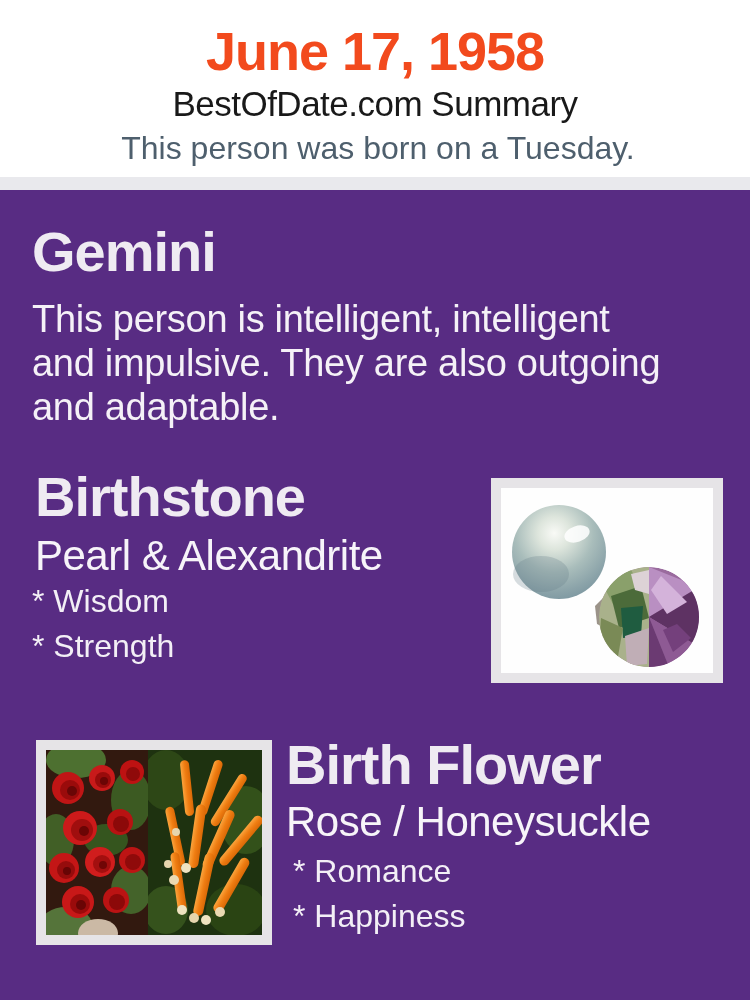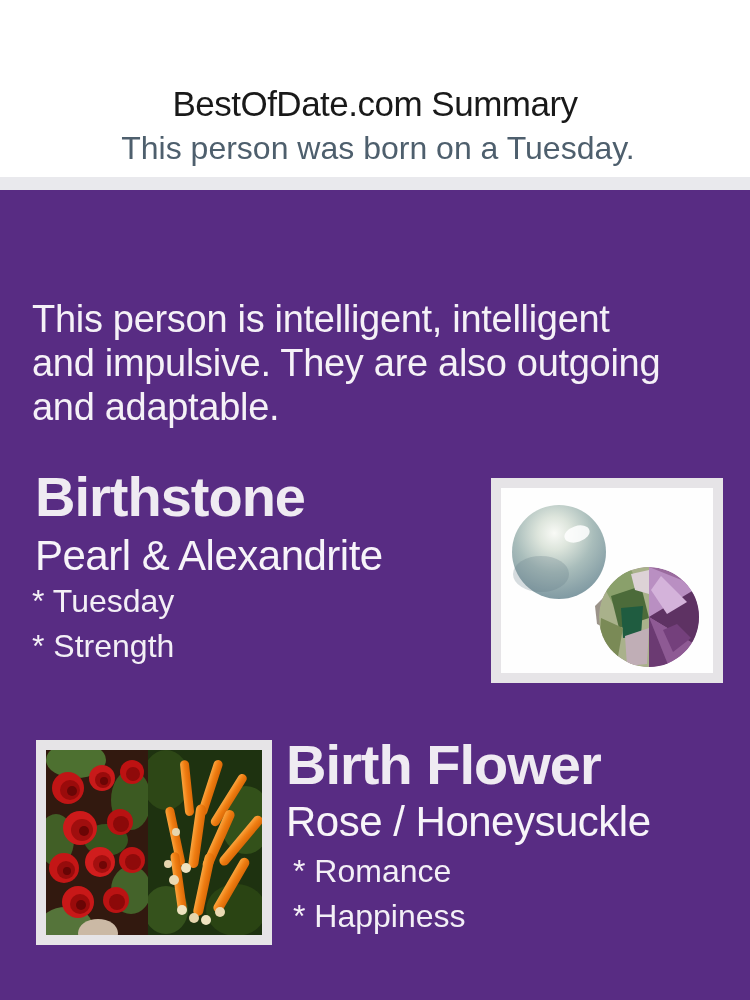--- a/index.html
+++ b/index.html
@@ -68,33 +68,35 @@
   .flower-traits  { left: 293px; top: 855px; }
 
   svg { display: block; }
 </style>
 </head>
 <body>
 
 <div class="page">
 
   <div class="header">
+    <h1 class="date-title">June 17, 1958</h1>
     <p class="site-summary">BestOfDate.com Summary</p>
     <p class="weekday-note">This person was born on a Tuesday.</p>
   </div>
   <div class="header-divider"></div>
 
   <div class="body-bg"></div>
 
+  <h2 class="h2 zodiac-heading">Gemini</h2>
   <p class="zodiac-desc">This person is intelligent, intelligent and impulsive. They are also outgoing and adaptable.</p>
 
   <h2 class="h2 birthstone-heading">Birthstone</h2>
   <p class="sub birthstone-names">Pearl &amp; Alexandrite</p>
   <ul class="traits birthstone-traits">
-    <li>* Tuesday</li>
+    <li>* Wisdom</li>
     <li>* Strength</li>
   </ul>
 
   <div class="birthstone-image">
     <svg width="232" height="205" viewBox="0 0 232 205">
       <defs>
         <radialGradient id="pearlG" cx="45%" cy="30%" r="80%">
           <stop offset="0%" stop-color="#f9faf6"></stop>
           <stop offset="22%" stop-color="#dde5dc"></stop>
           <stop offset="52%" stop-color="#a9bdbb"></stop>

